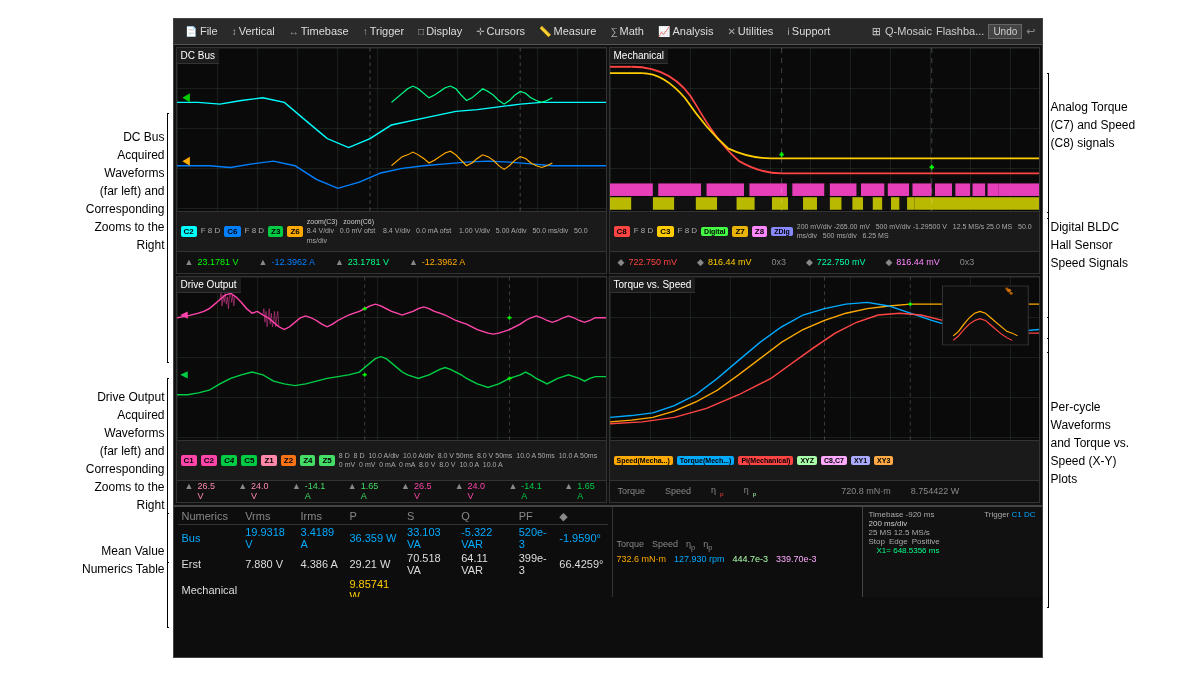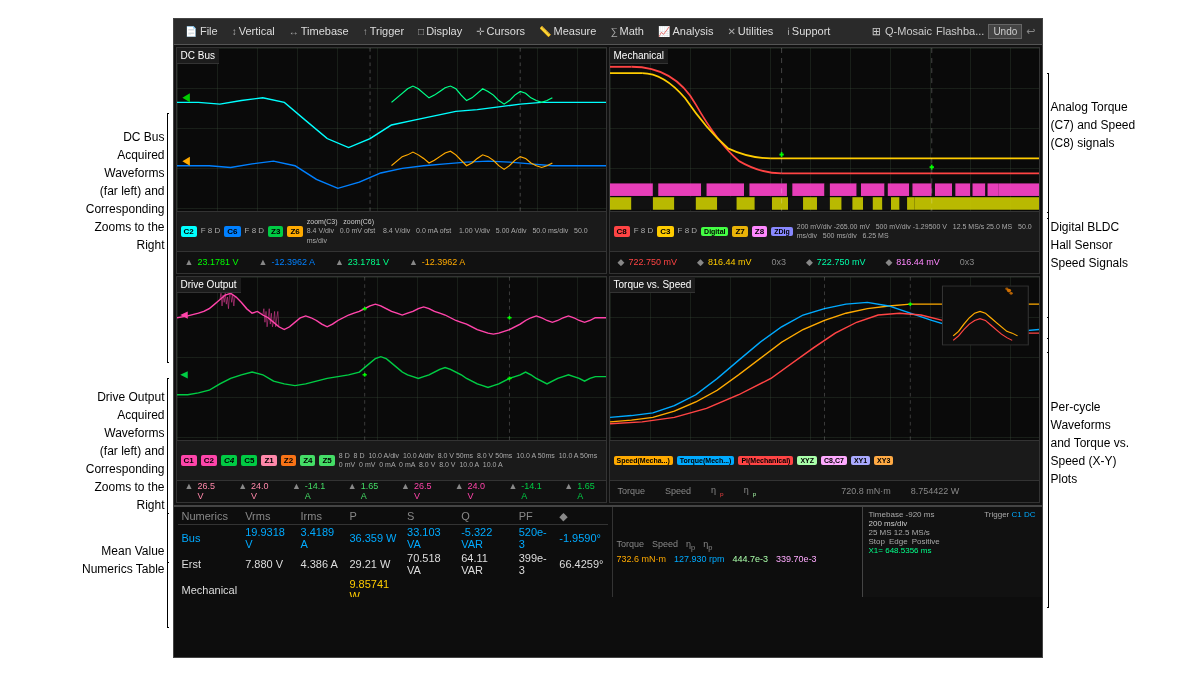--- a/index.html
+++ b/index.html
@@ -738,21 +738,21 @@
             <span>Timebase -920 ms</span>
             <span><span>Trigger</span> <span style="color:#0af;">C1 DC</span></span>
           </div>
           <div style="color:#ccc;">200 ms/div</div>
           <div>25 MS  12.5 MS/s</div>
           <div style="display:flex;gap:4px;">
             <span>Stop</span>
             <span>Edge</span>
             <span>Positive</span>
           </div>
-          <div style="color:#00ff88;">X1= 648.5356 ms</div>
+          <div style="color:#00ff88;margin-left:8px;">X1= 648.5356 ms</div>
         </div>
       </div>
 
     </div>
   </div>
 
   <div class="right-annotations" style="width:160px;position:relative;height:640px;">
     <div style="position:absolute;top:80px;left:8px;font-size:12px;line-height:1.5;">
       <div>Analog Torque</div>
       <div>(C7) and Speed</div>

